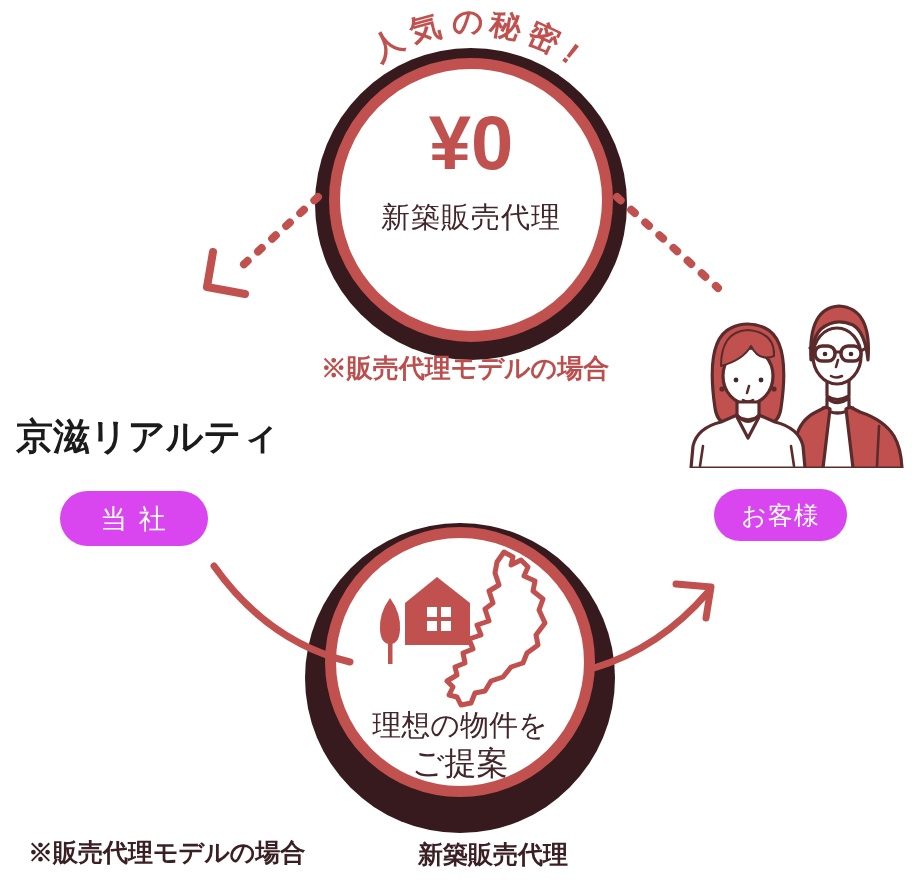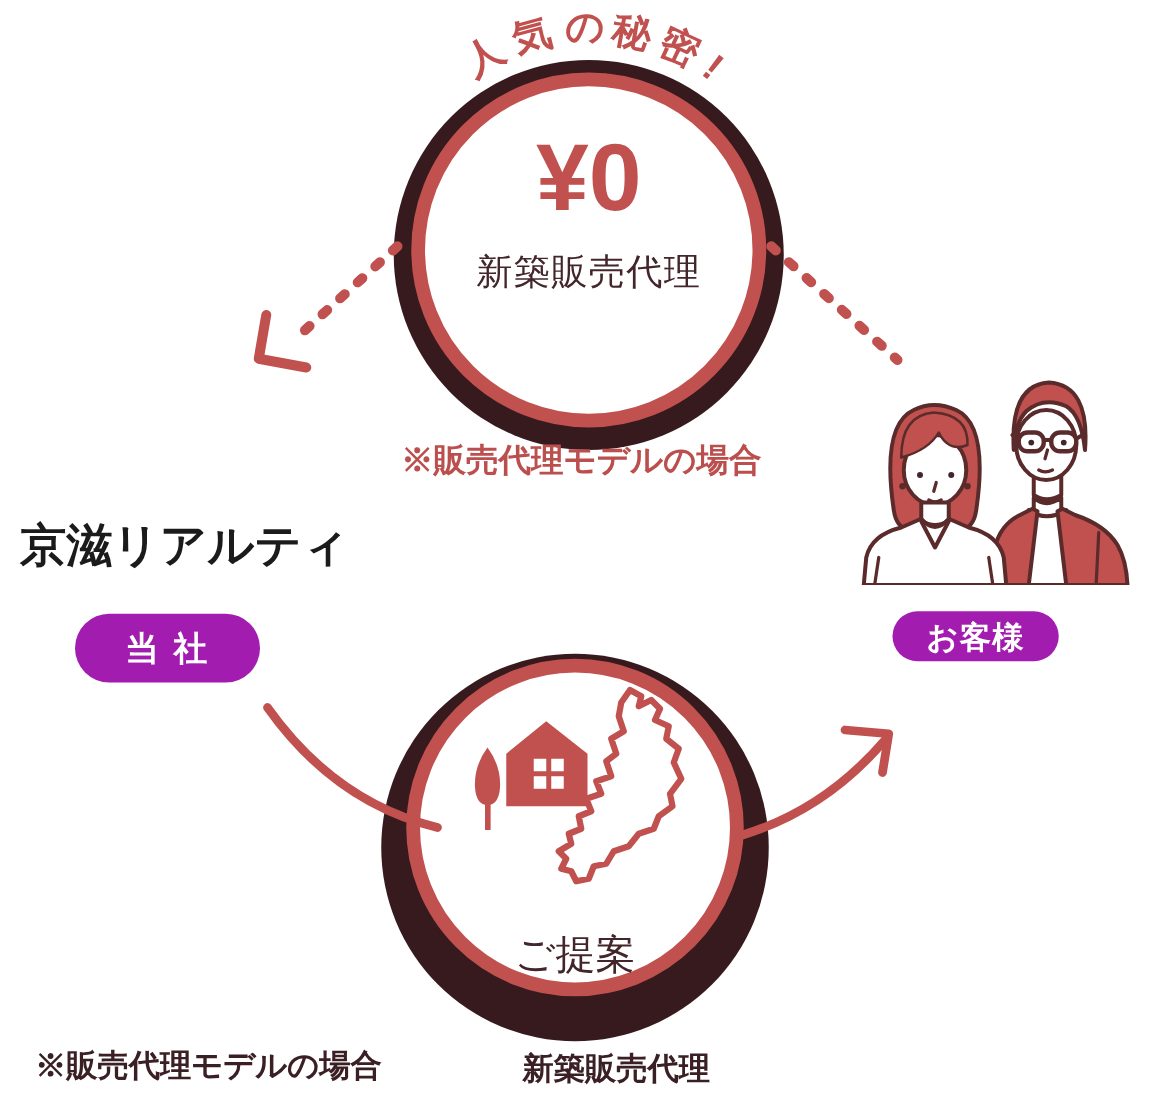--- a/index.html
+++ b/index.html
@@ -30,25 +30,25 @@
   .proposal-shadow{left:305px;top:523px;width:310px;height:310px;}
   .proposal-circle{left:325px;top:527px;width:270px;height:270px;}
   .proposal-art{position:absolute;left:366px;top:546px;}
   .proposal-line1{position:absolute;left:330px;top:706px;width:260px;text-align:center;font-size:29px;color:#43262b;}
   .proposal-line2{position:absolute;left:330px;top:742px;width:260px;text-align:center;font-size:32px;color:#43262b;}
   
   .company-name{
     position:absolute;left:2px;top:412px;font-size:37px;font-weight:700;color:#1b1b1b;margin-left:14px;
   }
   .pill{
-    position:absolute;background:#a21caf;border-radius:28px;color:#fff;font-weight:700;
+    position:absolute;background:#d946ef;border-radius:28px;color:#fff;font-weight:400;
     display:flex;align-items:center;justify-content:center;
   }
   .pill-company{left:60px;top:491px;width:148px;height:55px;font-size:27px;letter-spacing:2px;}
-  .pill-customer{left:714px;top:489px;width:133px;height:40px;font-size:25px;letter-spacing:1px;}
+  .pill-customer{left:714px;top:489px;width:133px;height:52px;font-size:25px;letter-spacing:1px;}
   .caption{
     position:absolute;font-size:25px;font-weight:700;color:#3a2024;white-space:nowrap;
   }
   .caption-left{left:28px;top:836px;}
   .caption-right{left:382px;top:838px;margin-left:36px;}
   
   .overlay{position:absolute;left:0;top:0;pointer-events:none;}
   .couple{position:absolute;left:687px;top:296px;}
 </style>
 </head>
@@ -134,20 +134,21 @@
       <g fill="#fff">
         <rect x="61" y="61" width="10" height="10"></rect>
         <rect x="75" y="61" width="10" height="10"></rect>
         <rect x="61" y="75" width="10" height="10"></rect>
         <rect x="75" y="75" width="10" height="10"></rect>
       </g>
     </g>
     <path fill="none" stroke="#c0514f" stroke-width="5" stroke-linejoin="round" d="M131,16 L138,6 L147,11 L145,19 L155,14 L162,21 L158,30 L169,35 L167,45 L177,53 L173,64 L179,77 L170,89 L172,99 L161,107 L157,117 L145,121 L137,131 L125,135 L119,145 L109,147 L105,157 L95,159 L91,151 L83,149 L87,141 L81,135 L91,129 L89,121 L99,117 L97,107 L107,103 L103,93 L115,89 L111,79 L123,75 L119,63 L127,57 L123,45 L133,39 L129,27 Z"></path>
   </svg>
 
+  <div class="proposal-line1">理想の物件を</div>
   <div class="proposal-line2">ご提案</div>
 
   <div class="caption caption-left">※販売代理モデルの場合</div>
   <div class="caption caption-right">新築販売代理</div>
 
   <svg class="overlay" width="921" height="880" viewBox="0 0 921 880">
     <g stroke="#c0514f" fill="none" stroke-linecap="round" stroke-linejoin="round">
       <path d="M318,197 L242,266" stroke-width="8" stroke-dasharray="5 14"></path>
       <path d="M213,252 L207,287 L245,294" stroke-width="8"></path>
       <path d="M617,197 L718,288" stroke-width="8" stroke-dasharray="5 14"></path>

